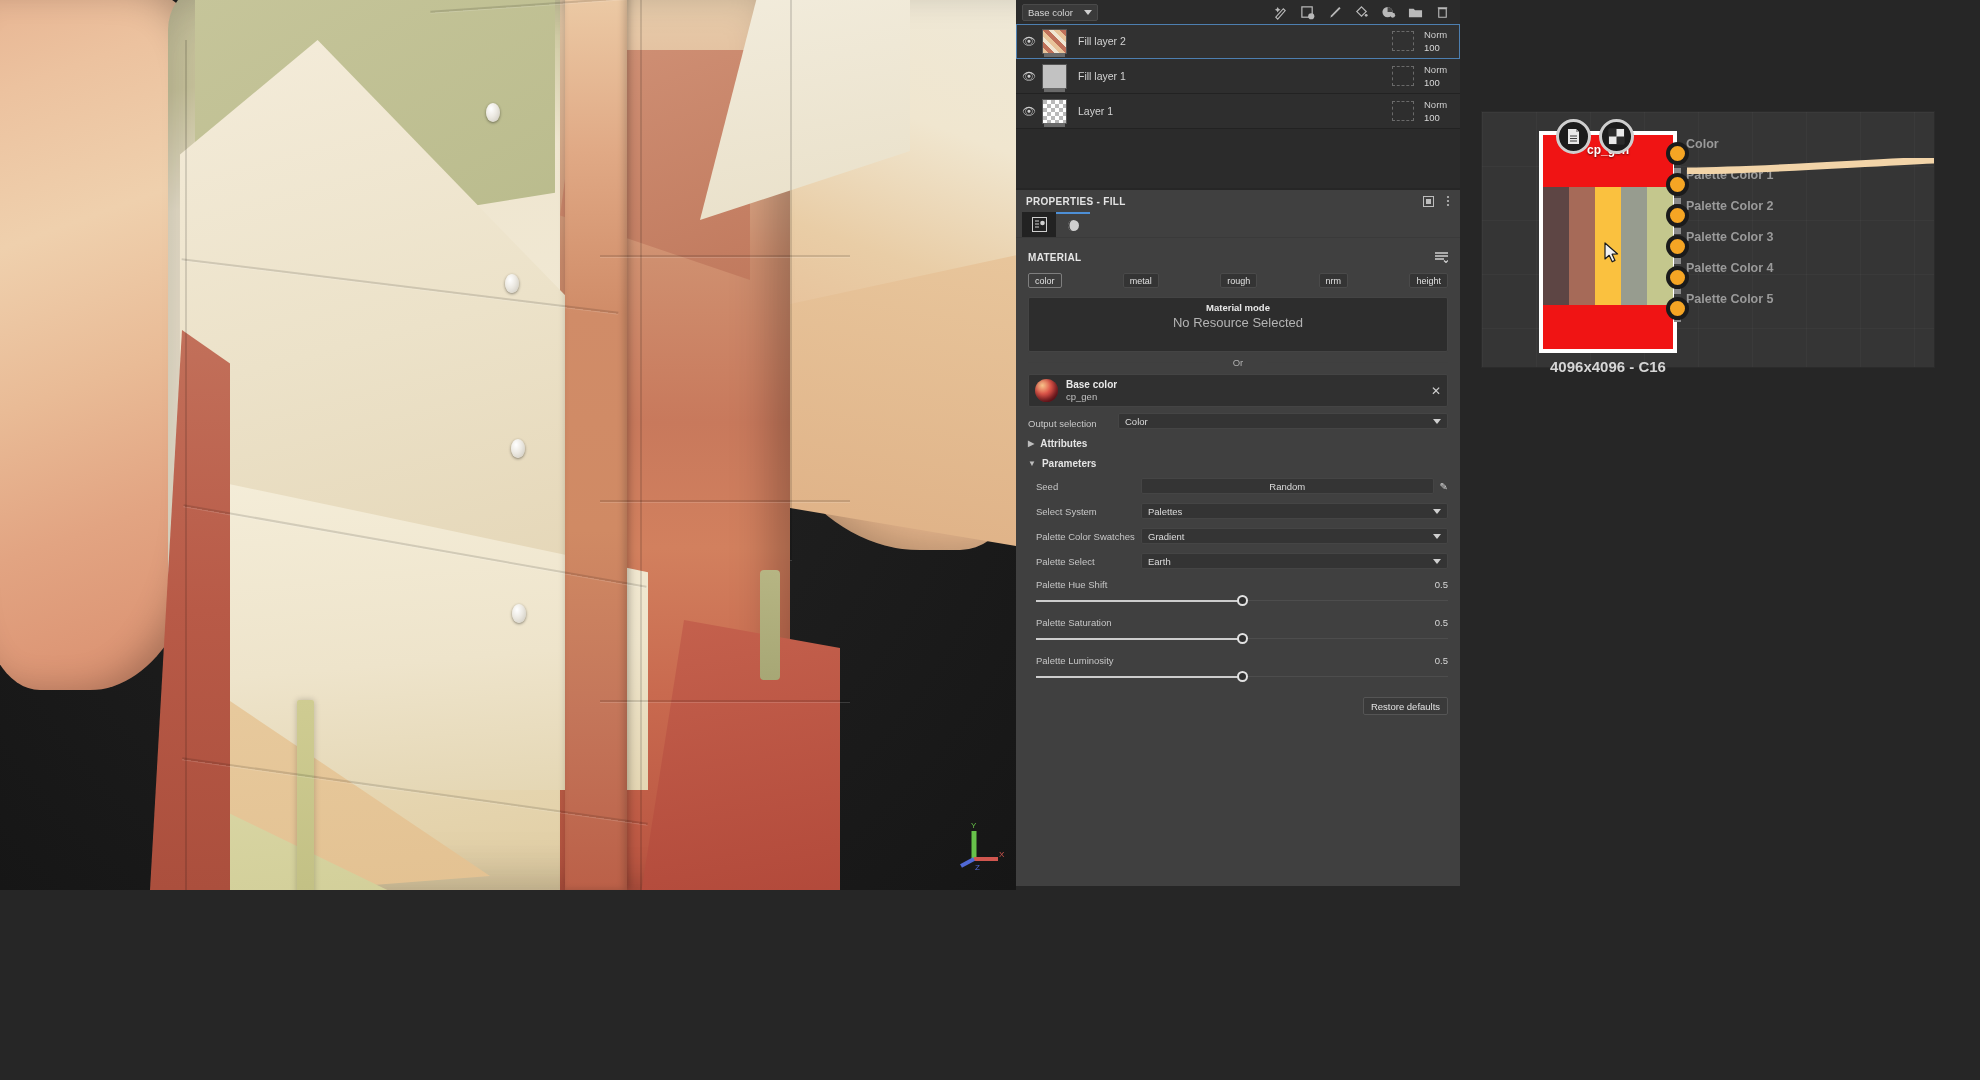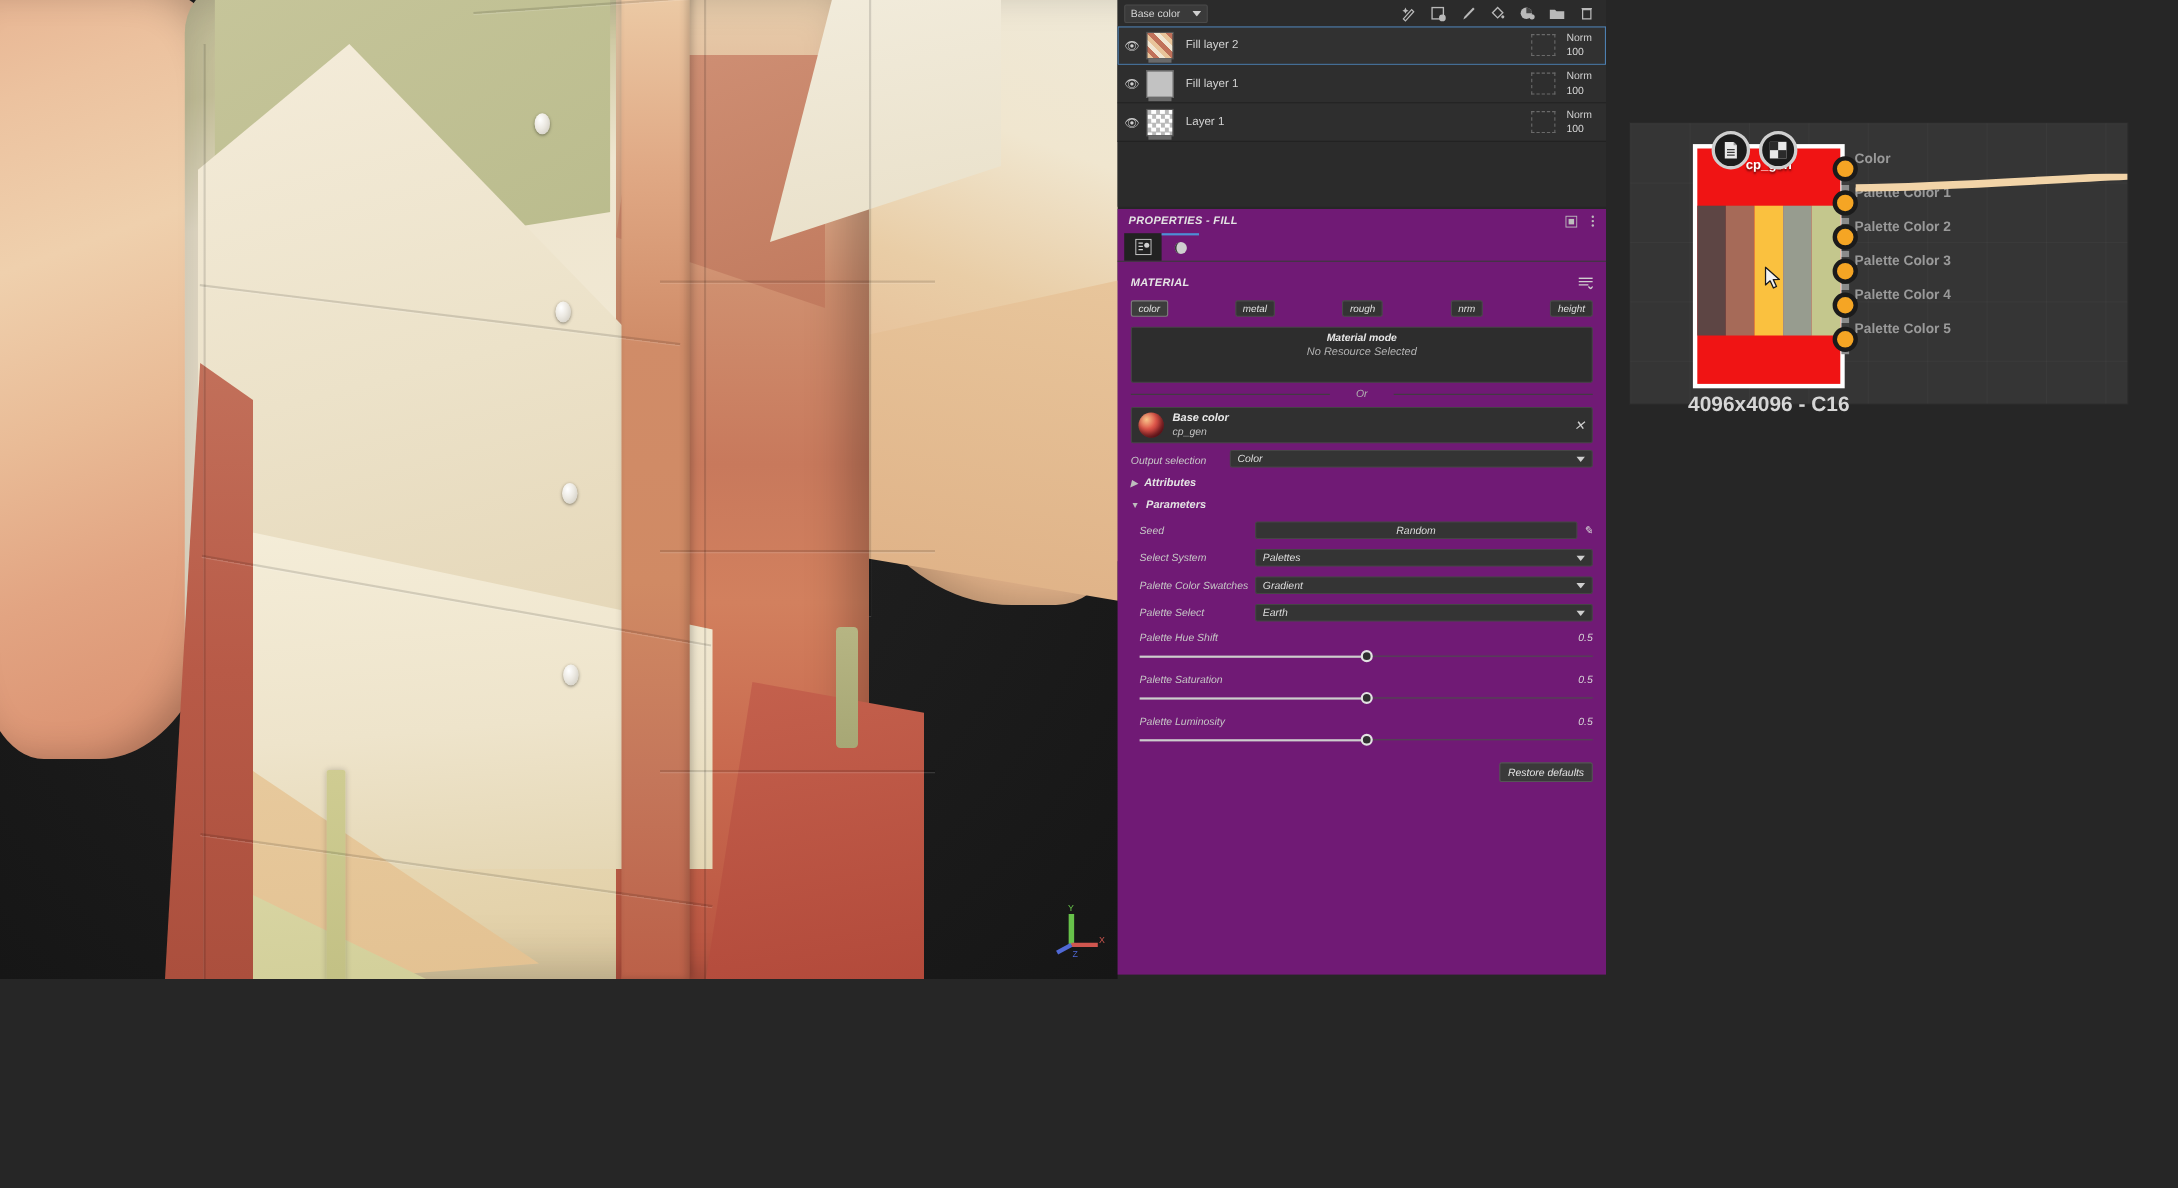--- a/index.html
+++ b/index.html
@@ -96,42 +96,42 @@
     background:#6a6a6a; }
   .lname { margin-left:9px; color:#d3d3d3; font-size:10.5px; }
   .mask-box { margin-left:auto; width:22px; height:20px;
     border:1px dashed #6a6a6a; }
   .blend { width:36px; margin-left:10px; color:#cfcfcf; font-size:9.5px;
     line-height:13px; overflow:hidden; }
   .blend .op { color:#d8d8d8; }
 
   
   #props { position:absolute; left:1016px; top:190px; width:444px; height:696px;
-    background:#701a75;font-style:italic; }
+    background:#404040; }
   #props-hdr { height:22px; display:flex; align-items:center; padding:0 10px;
     color:#e3e3e3; font-size:10px; font-weight:bold; letter-spacing:.3px; }
   #props-hdr .hicons { margin-left:auto; display:flex; gap:12px; align-items:center; }
   #ptabs { height:26px; display:flex; align-items:flex-end; padding-left:6px;
     border-bottom:1px solid #3a3a3a; }
   .ptab { width:34px; height:25px; display:flex; align-items:center; justify-content:center; }
   .ptab.active { background:#222; }
   .ptab.sel-line { border-top:2px solid #4d8fd6; }
   #props-body { padding:8px 12px 0 12px; }
   .sec-title { color:#e6e6e6; font-size:10px; font-weight:bold; letter-spacing:.3px;
     display:flex; align-items:center; margin:6px 0 10px 0; }
   .sec-title .mi { margin-left:auto; }
   #chanrow { display:flex; justify-content:space-between; margin-bottom:9px; }
   .chbtn { height:15px; padding:0 6px; font-size:9px; color:#e0e0e0;
     background:#343434; border:1px solid #4a4a4a; border-radius:2px;
     display:flex; align-items:center; }
   .chbtn.on { background:#3d3d3d; border-color:#7e7e7e; }
   #matmode { border:1px solid #444; border-radius:2px; padding:4px 0 21px 0;
     text-align:center; margin-bottom:4px; background:#2d2d2d; }
   #matmode .t1 { color:#e8e8e8; font-size:9.5px; font-weight:bold; }
-  #matmode .t2 { color:#b4b4b4; font-size:10px; margin-top:2px; }
+  #matmode .t2 { color:#b4b4b4; font-size:13px; margin-top:2px; }
   .or-row { display:flex; align-items:center; gap:24px; color:#b0b0b0; font-size:9.5px;
     margin:5px 0 6px 0; }
   .or-row .ln { flex:1; height:1px; background:#3f3f3f; }
   #resrow { display:flex; align-items:center; border:1px solid #444; border-radius:2px;
     background:#303030; padding:4px 6px; }
   #resball { width:23px; height:23px; border-radius:50%;
     background:radial-gradient(circle at 32% 28%, #f7c48a 0%, #e0564a 38%, #9d1f2a 78%, #5c1018 100%);
     box-shadow:inset -2px -3px 6px rgba(0,0,0,.5); flex:none; }
   #resinfo { margin-left:8px; }
   #resinfo .r1 { color:#e9e9e9; font-size:10px; font-weight:bold; }
@@ -186,21 +186,21 @@
   #badge1 { left:17px; top:-12px; }
   #badge2 { left:60px; top:-12px; }
   .port { position:absolute; width:23px; height:23px; border-radius:50%;
     background:#f5a524; border:4px solid #1b1b1b; z-index:5; }
   .port-label { position:absolute; color:#9a9a9a; font-size:12.5px; font-weight:bold;
     white-space:nowrap; }
   #rail { position:absolute; left:192px; top:46px; width:7px; height:164px;
     background:repeating-linear-gradient(180deg,#8b8b8b 0 6px, #3d3d3d 6px 10px); z-index:2; }
   #wire { position:absolute; left:205px; top:46px; width:247px; height:16px; z-index:4; }
   #node-res { position:absolute; left:0; top:246px; width:252px; text-align:center;
-    color:#d6d6d6; font-size:19px; font-weight:bold; }
+    color:#d6d6d6; font-size:15px; font-weight:bold; }
   #cursor { position:absolute; left:122px; top:130px; z-index:9; }
 
   
   #caption { position:absolute; left:0; top:890px; width:1980px; height:190px;
     background:#262626; padding:16px 0 0 52px; }
   .cline { color:#e79470; font-weight:bold; font-size:44px; line-height:1.34;
     font-family:"Liberation Sans Narrow","Liberation Sans",sans-serif;
     transform:scaleX(.88); transform-origin:left center; letter-spacing:.2px; }
 </style>
 </head>

